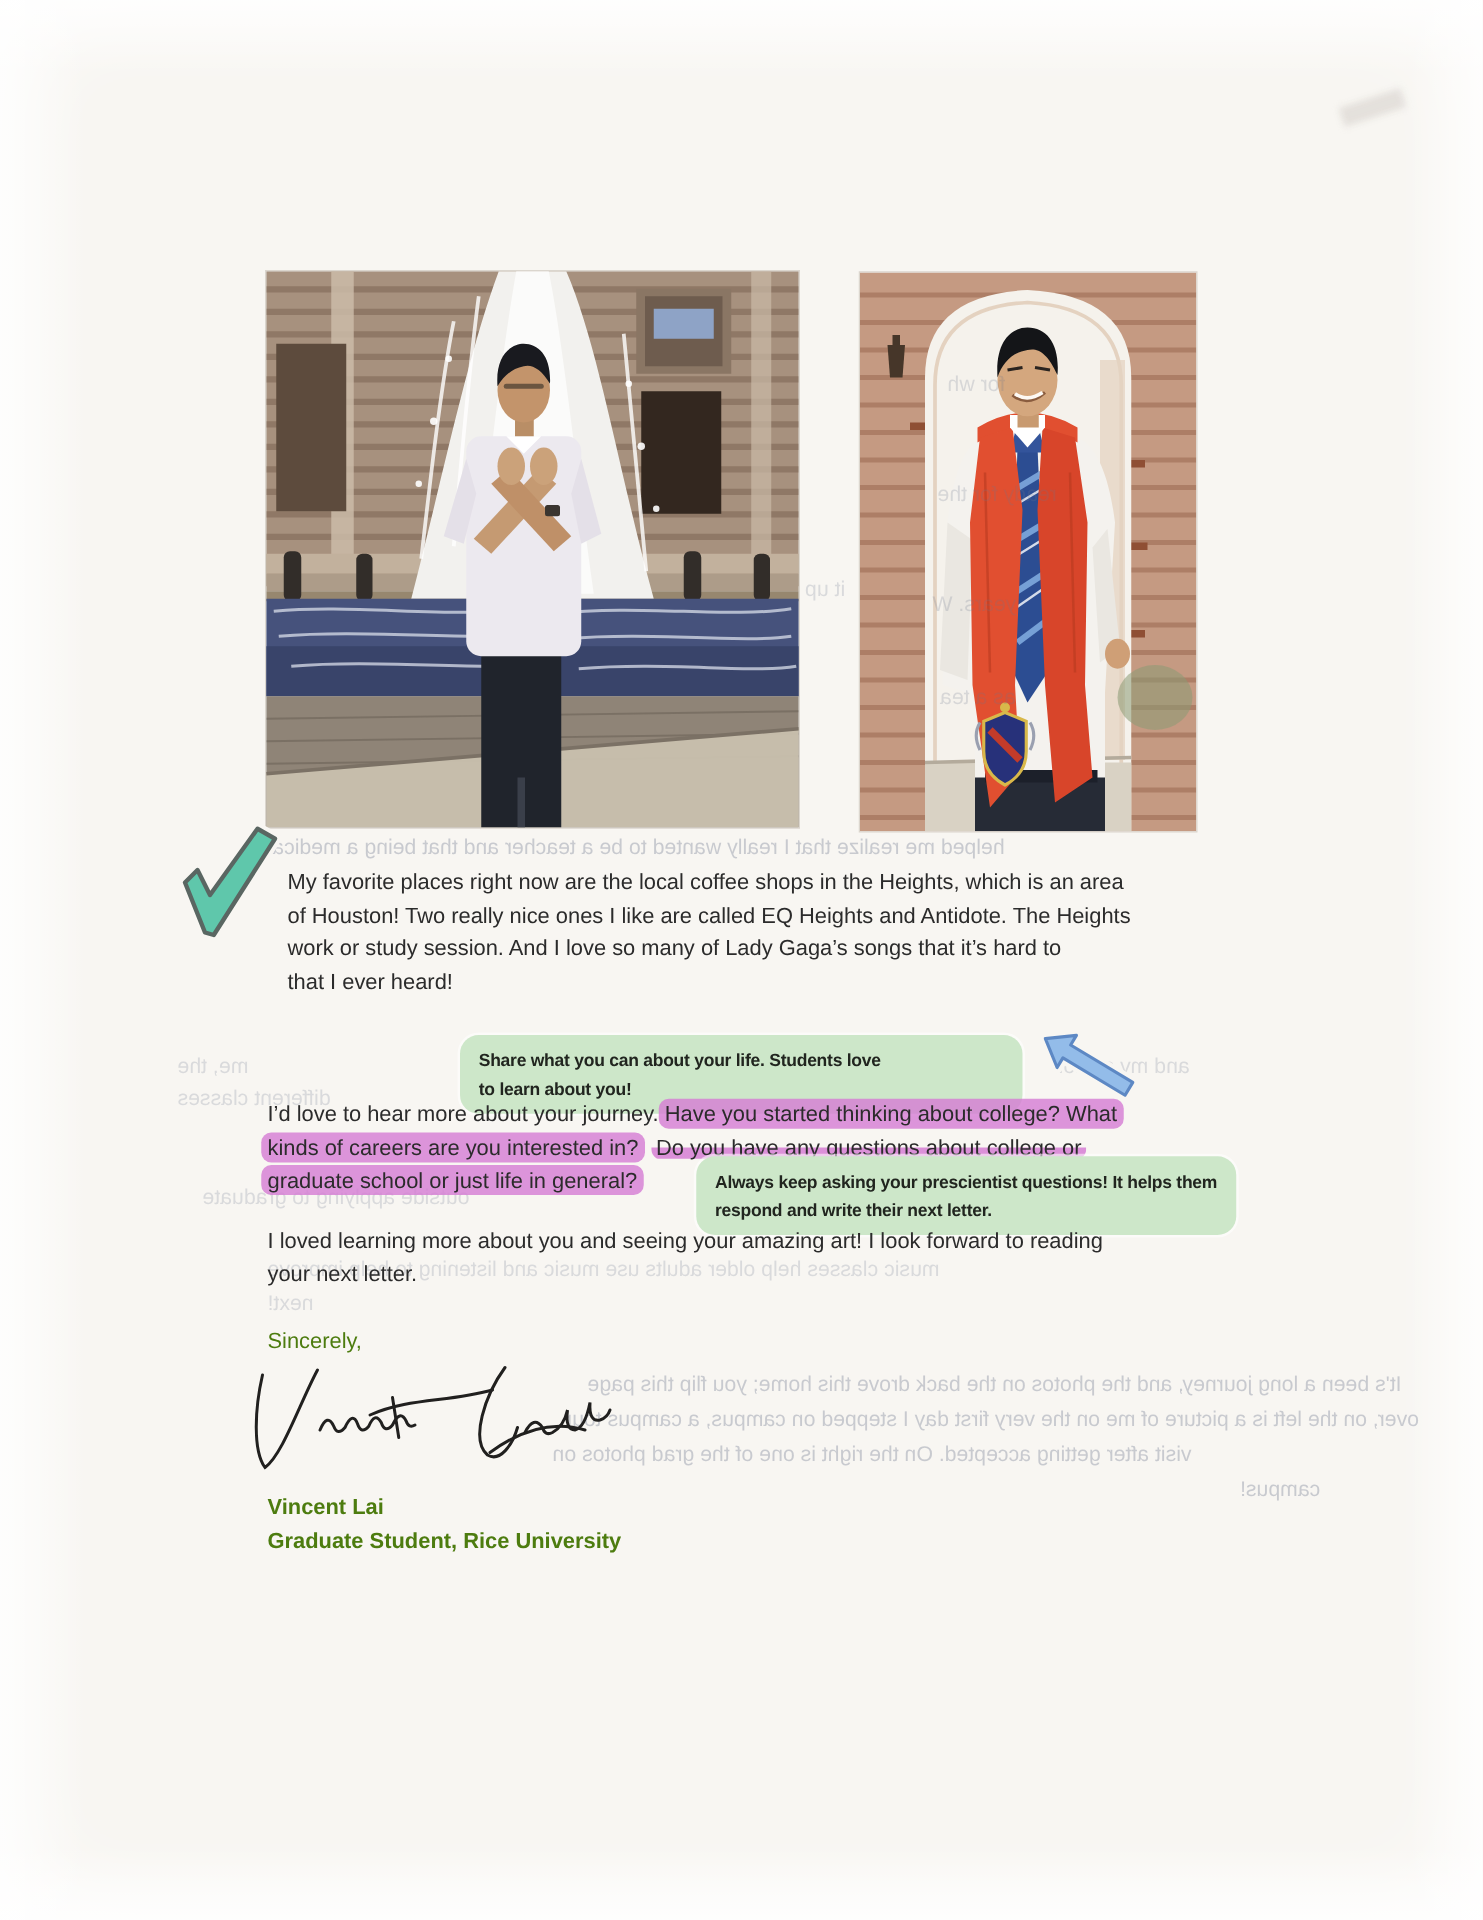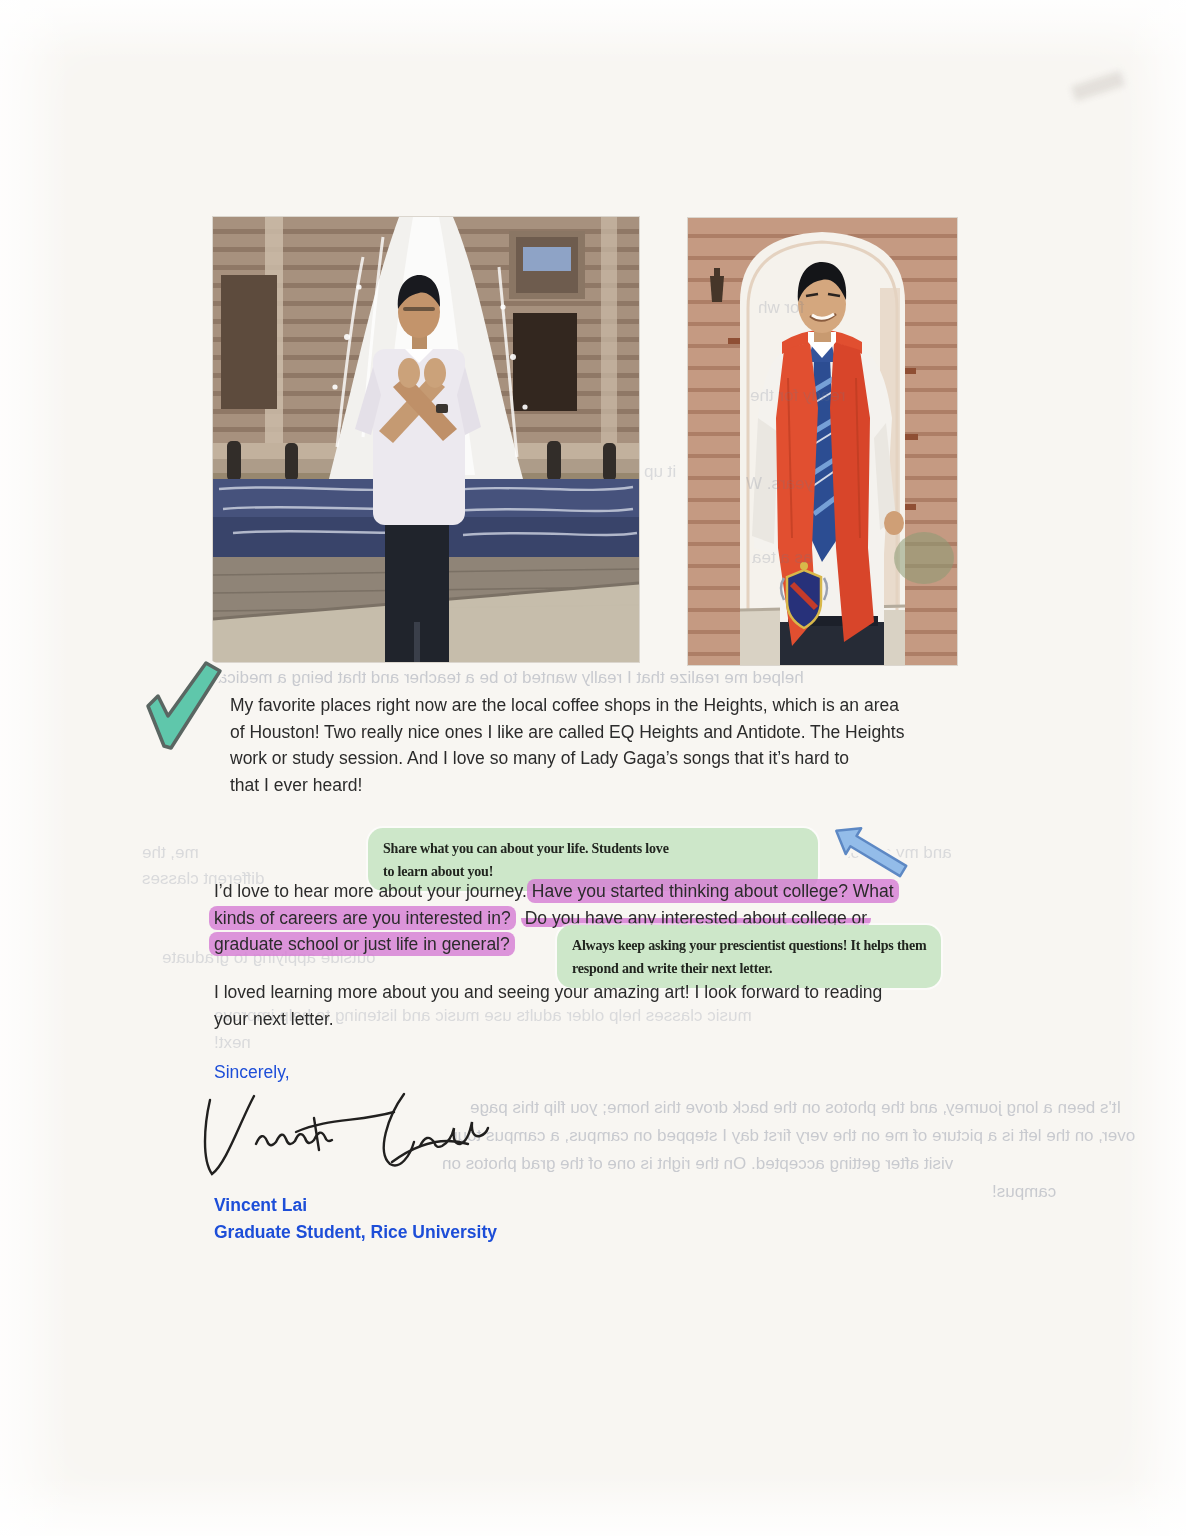--- a/index.html
+++ b/index.html
@@ -21,33 +21,33 @@
   .para{position:absolute;color:#2b2b2b;font-size:17.5px;line-height:26.5px;}
   .line{white-space:nowrap;}
   .hl{background:rgba(214,126,212,.82);border-radius:8px;padding:2px 5px;margin:-2px -5px;}
   .seg-ul{
     margin-left:10px;
     background:linear-gradient(rgba(214,126,212,.85),rgba(214,126,212,.85)) no-repeat 0 96%/100% 46%;
     border-radius:9px;padding:0 4px;margin-right:-4px;
   }
   .note{
     position:absolute;background:#cde7c9;border-radius:15px;
-    color:#21251f;font-family:Liberation Serif, serif;font-weight:700;
+    color:#21251f;font-family:Liberation Sans, sans-serif;font-weight:700;
     font-size:14px;letter-spacing:-0.2px;line-height:23px;
     padding:9px 15px 8px 15px;white-space:nowrap;
     box-shadow:0 0 0 2px rgba(255,255,255,.55);
   }
   .ghost{
     position:absolute;font-size:17px;color:rgba(108,118,140,.34);
     transform:scaleX(-1);filter:blur(.6px);white-space:nowrap;
     font-family:"Liberation Sans",sans-serif;
   }
   .ghost.faint{color:rgba(108,118,140,.22);}
   .sticker{position:absolute;}
-  .closing, .signoff{position:absolute;color:#1d4ed8;font-size:17.5px;line-height:26.5px;}
+  .closing, .signoff{position:absolute;color:#4d7c0f;font-size:17.5px;line-height:26.5px;}
   .artifact{position:absolute;left:1072px;top:78px;width:52px;height:16px;
     background:rgba(175,170,160,.28);transform:rotate(-18deg);filter:blur(3px);}
 </style>
 </head>
 <body>
 
 <div class="page">
   <div class="paper-edge"></div>
   <div class="artifact"></div>
 
@@ -284,21 +284,21 @@
     <svg width="112" height="74" viewBox="0 0 112 74">
       <g transform="translate(18,8) rotate(31)">
         <polygon points="0,15 20,0 20,9 78,9 78,21 20,21 20,30" fill="none" stroke="#f8f6f2" stroke-width="9" stroke-linejoin="round"></polygon>
         <polygon points="0,15 20,0 20,9 78,9 78,21 20,21 20,30" fill="#93bce9" stroke="#5d88c4" stroke-width="2.5" stroke-linejoin="round"></polygon>
       </g>
     </svg>
   </div>
 
   <div class="para" style="left:214px;top:878px;">
     <div class="line"><span>I’d love to hear more about your journey. </span><span class="hl">Have you started thinking about college? What</span></div>
-    <div class="line"><span class="hl">kinds of careers are you interested in?</span><span class="seg-ul">Do you have any interested about college or</span></div>
+    <div class="line"><span class="hl">kinds of careers are you interested in?</span><span class="seg-ul">Do you have any questions about college or</span></div>
     <div class="line"><span class="hl">graduate school or just life in general?</span></div>
   </div>
 
   <div class="note" style="left:557px;top:925px;">
     <div>Always keep asking your prescientist questions! It helps them</div>
     <div>respond and write their next letter.</div>
   </div>
 
   <div class="para" style="left:214px;top:979px;">
     <div class="line">I loved learning more about you and seeing your amazing art! I look forward to reading</div>

